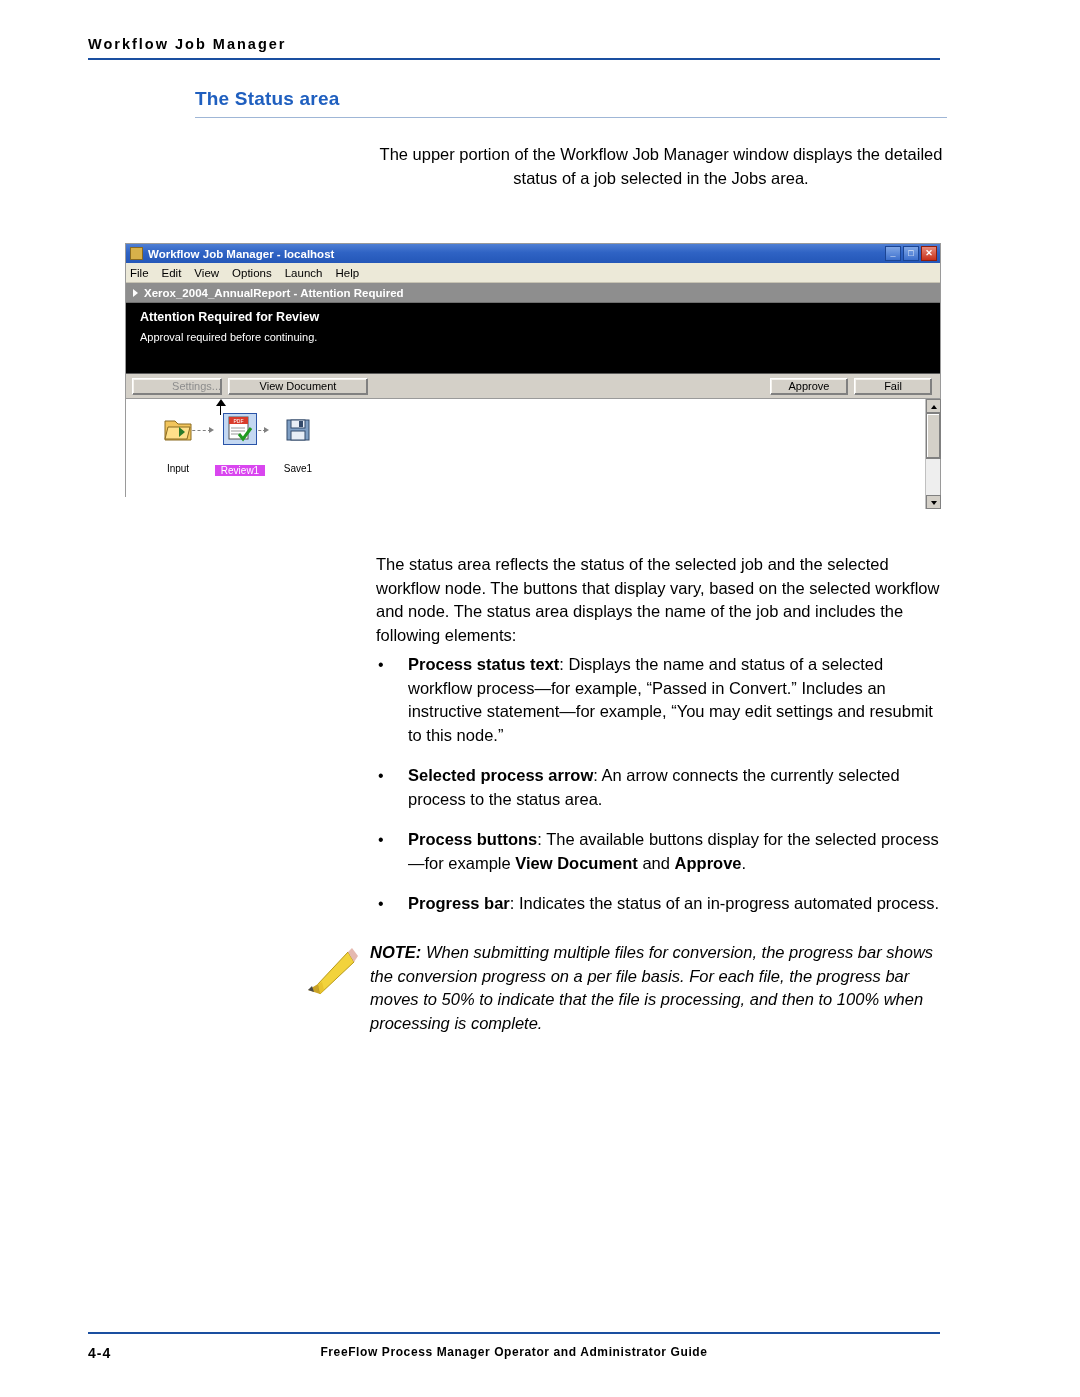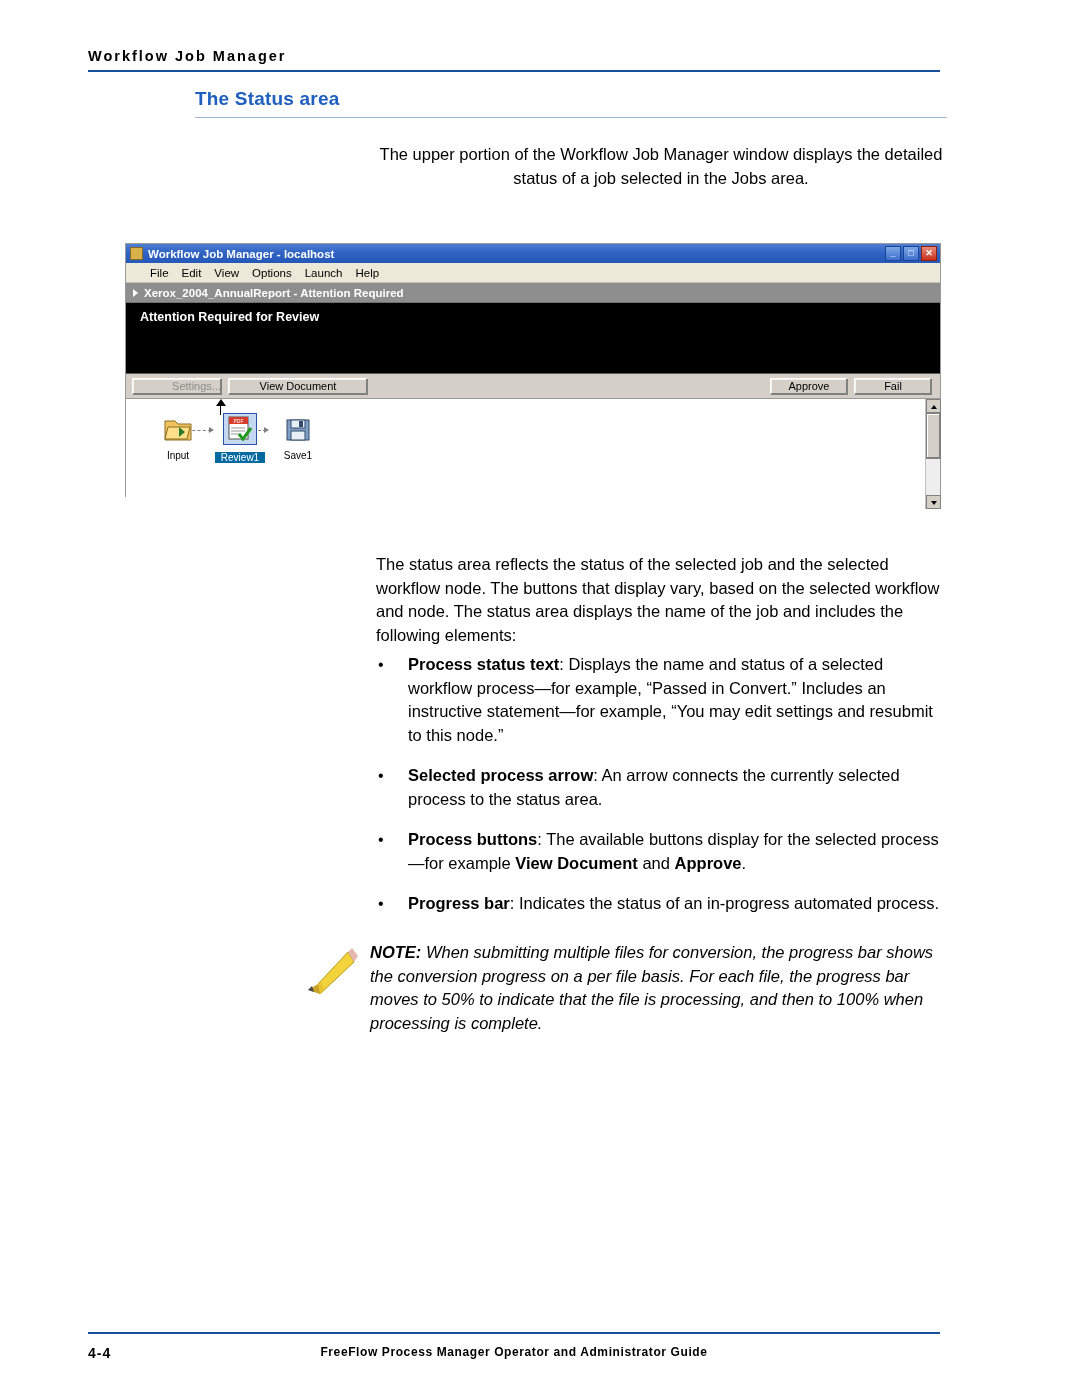--- a/index.html
+++ b/index.html
@@ -13,21 +13,21 @@
     font-family: "Liberation Sans", sans-serif;
     color: #000000;
     position: relative;
     overflow: hidden;
   }
 
   
   .page-header {
     position: absolute;
     left: 88px;
-    top: 48px;
+    top: 36px;
     width: 852px;
   }
   .page-header .hdr-text {
     font-size: 14.5px;
     font-weight: bold;
     letter-spacing: 2.0px;
     color: #000;
   }
   .page-header .hdr-rule {
     margin-top: 6px;
@@ -186,21 +186,21 @@
     background: linear-gradient(to bottom, #e88a7a, #c8301a);
     border-color: #8e1d0d;
   }
 
   .menubar {
     height: 19px;
     background: #ece9d8;
     border-bottom: 1px solid #c8c4b4;
     display: flex;
     align-items: center;
-    padding-left: 24px;
+    padding-left: 4px;
     gap: 13px;
     font-size: 11.5px;
     color: #000;
   }
 
   .breadcrumb {
     height: 19px;
     background: #8e8e8e;
     color: #ffffff;
     display: flex;
@@ -304,32 +304,32 @@
     position: absolute;
     text-align: center;
     font-size: 10px;
   }
   .node .nbox {
     width: 30px; height: 26px;
     margin: 0 auto;
     position: relative;
   }
   .node .nlabel {
-    margin-top: 7px;
+    margin-top: 20px;
     font-size: 10px;
     color: #000;
   }
   .node.sel .nbox-outer {
     border: 1px solid #2a54a8;
     background: #c4d8f2;
     padding: 2px;
     display: inline-block;
   }
   .node.sel .nlabel {
-    background: #0369a1;
+    background: #d946ef;
     color: #ffffff;
     padding: 0 6px;
     display: inline-block;
   }
   .connector {
     position: absolute;
     height: 1px;
     border-top: 1px dashed #808080;
   }
   .conn-arrow {
@@ -383,20 +383,21 @@
     <span>Help</span>
   </div>
 
   <div class="breadcrumb">
     <span class="tri"></span>
     <span>Xerox_2004_AnnualReport - Attention Required</span>
   </div>
 
   <div class="statusbox">
     <div class="st-title">Attention Required for Review</div>
+    <div class="st-sub">Approval required before continuing.</div>
   </div>
 
   <div class="btnrow">
     <div class="winbtn disabled" style="width:90px; margin-right:6px;">Settings...</div>
     <div class="winbtn" style="width:140px;">View Document</div>
     <div class="winbtn" style="width:78px; position:absolute; right:92px;">Approve</div>
     <div class="winbtn" style="width:78px; position:absolute; right:8px;">Fail</div>
   </div>
 
   <div class="canvas">

